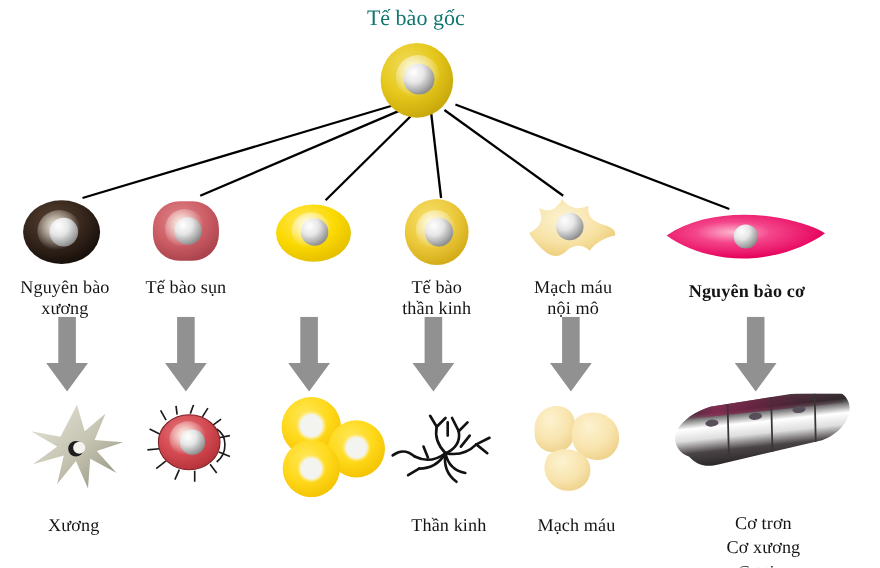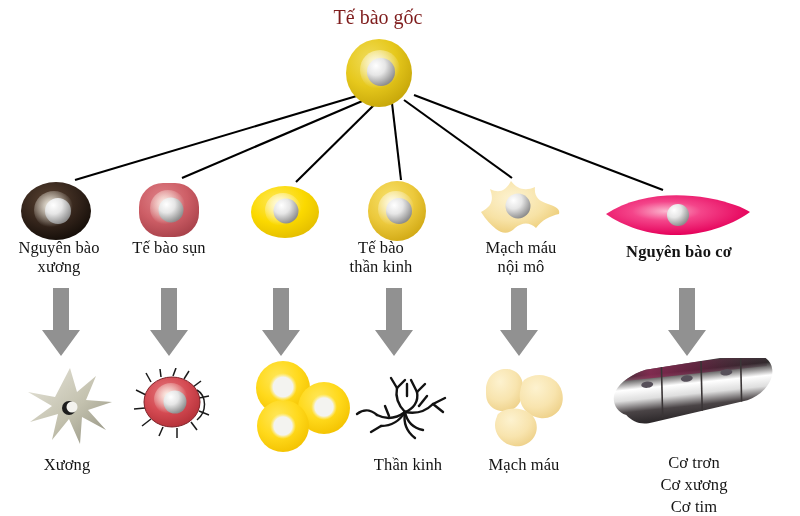--- a/index.html
+++ b/index.html
@@ -4,22 +4,22 @@
 <style>
   html,body{margin:0;padding:0;background:#ffffff;}
   body{width:800px;height:516px;overflow:hidden;
        font-family:"Liberation Serif","DejaVu Serif",serif;color:#111;}
   #stage{position:relative;width:800px;height:516px;background:#fff;}
 
   #edges{position:absolute;left:0;top:0;width:800px;height:516px;}
   .cellwrap{position:absolute;}
 
   .label{position:absolute;text-align:center;font-size:16.5px;line-height:19px;
-         color:#141414;letter-spacing:.1px;white-space:pre-line;}
-  .title{position:absolute;text-align:center;font-size:20px;color:#7f1d1d;}
+         color:#141414;letter-spacing:.1px;white-space:pre-line;margin-top:13px;}
+  .title{position:absolute;text-align:center;font-size:20px;color:#0f766e;}
 
   .arrow{position:absolute;}
 </style>
 </head>
 <body>
 
 <div id="stage">
 
   <svg id="edges" viewBox="0 0 800 516">
     <g stroke="#000" stroke-width="2.1" fill="none">
@@ -117,21 +117,21 @@
           <stop offset="0%" stop-color="#f7e06a"></stop>
           <stop offset="55%" stop-color="#ecc93c"></stop>
           <stop offset="100%" stop-color="#d0a813"></stop>
         </radialGradient>
       </defs>
       <ellipse cx="31" cy="31" rx="29" ry="30" fill="url(#gYel2)"></ellipse>
       <ellipse cx="30" cy="29" rx="18" ry="18" fill="url(#gHaloY)"></ellipse>
       <circle cx="33" cy="31" r="13" fill="url(#gNucA)"></circle>
     </svg>
   </div>
-  <div class="label" style="left:325px;top:238px;width:112px;">Tế bào
+  <div class="label" style="left:341px;top:238px;width:112px;">Tế bào
 thần kinh</div>
 
   <div class="cellwrap" style="left:478px;top:176px;">
     <svg width="84" height="66" viewBox="0 0 84 66">
       <defs>
         <radialGradient id="gPale" cx="40%" cy="34%" r="72%">
           <stop offset="0%" stop-color="#fdf3d2"></stop>
           <stop offset="60%" stop-color="#f7e2a5"></stop>
           <stop offset="100%" stop-color="#eccb74"></stop>
         </radialGradient>

